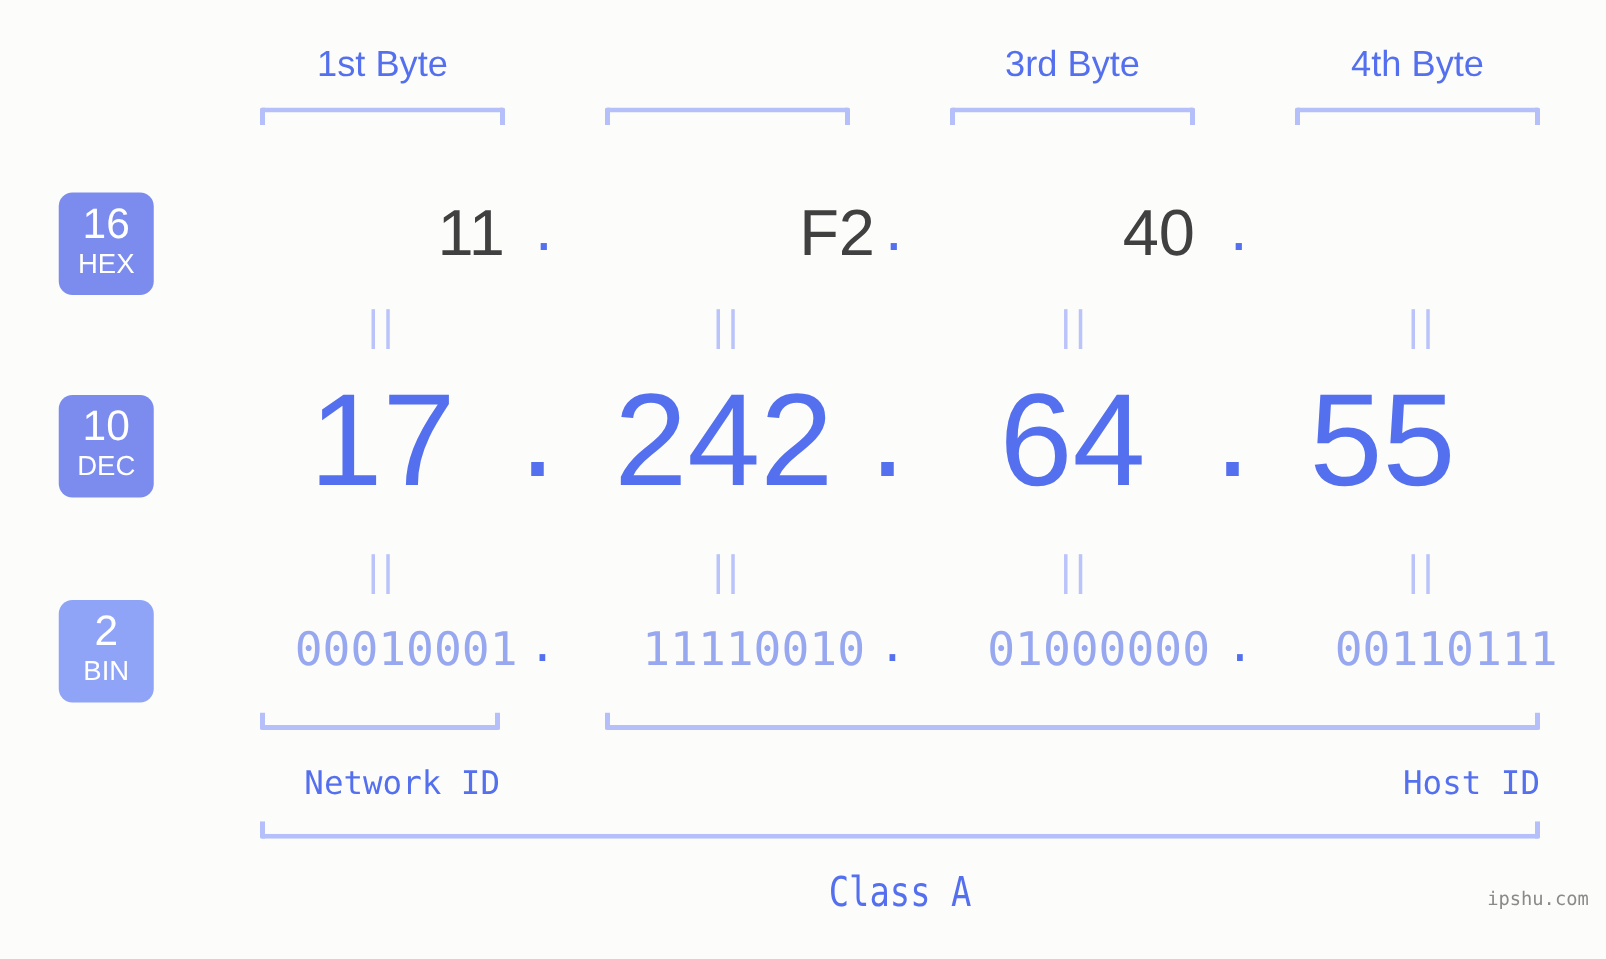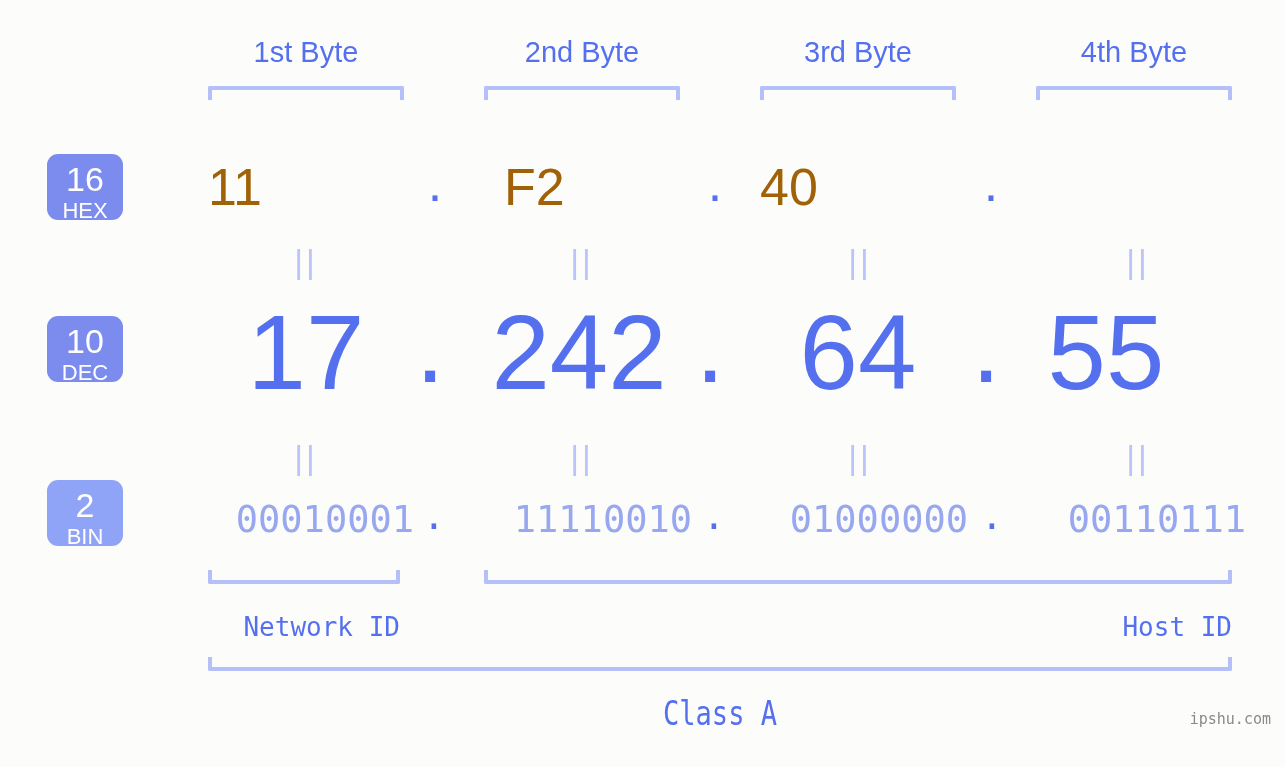--- a/index.html
+++ b/index.html
@@ -52,21 +52,21 @@
     height: 14px;
     box-sizing: border-box;
     border-radius: 0 0 2px 2px;
   }
 
   
   .badge {
     position: absolute;
     left: 47px;
     width: 76px;
-    height: 66px;
+    height: 82px;
     border-radius: 11px;
     color: #ffffff;
     text-align: center;
     box-sizing: border-box;
     padding-top: 6px;
   }
   .badge .num {
     display: block;
     font-size: 34px;
     line-height: 38px;
@@ -82,23 +82,23 @@
   .badge-hex { top: 154px; background: #7b8cee; }
   .badge-dec { top: 316px; background: #7b8cee; }
   .badge-bin { top: 480px; background: #8fa3f7; }
 
   
   .hex-val {
     position: absolute;
     top: 152px;
     height: 70px;
     line-height: 70px;
-    text-align: left;
+    text-align: right;
     font-size: 52px;
-    color: #a16207;
+    color: #404040;
     font-family: "Liberation Sans", sans-serif;
     white-space: nowrap;
   }
   .hex-dot {
     position: absolute;
     top: 152px;
     height: 70px;
     line-height: 62px;
     text-align: center;
     font-size: 52px;
@@ -205,21 +205,20 @@
     font-family: "DejaVu Sans Mono", monospace;
     letter-spacing: 0px;
   }
 </style>
 </head>
 <body>
 
 <div class="stage">
 
   <div class="byte-label" style="left:208px; width:196px;">1st Byte</div>
-  <div class="byte-label" style="left:484px; width:196px;">2nd Byte</div>
   <div class="byte-label" style="left:760px; width:196px;">3rd Byte</div>
   <div class="byte-label" style="left:1036px; width:196px;">4th Byte</div>
 
   <div class="bracket-down" style="left:208px; top:86px; width:196px;"></div>
   <div class="bracket-down" style="left:484px; top:86px; width:196px;"></div>
   <div class="bracket-down" style="left:760px; top:86px; width:196px;"></div>
   <div class="bracket-down" style="left:1036px; top:86px; width:196px;"></div>
 
   <div class="badge badge-hex">
     <span class="num">16</span>

